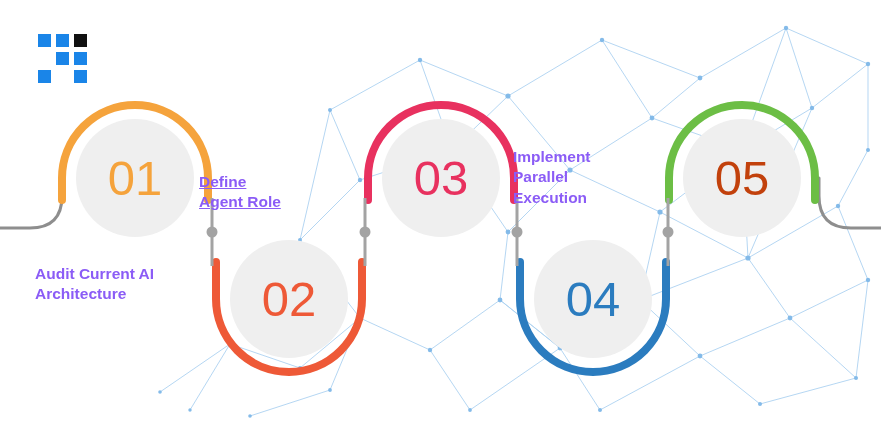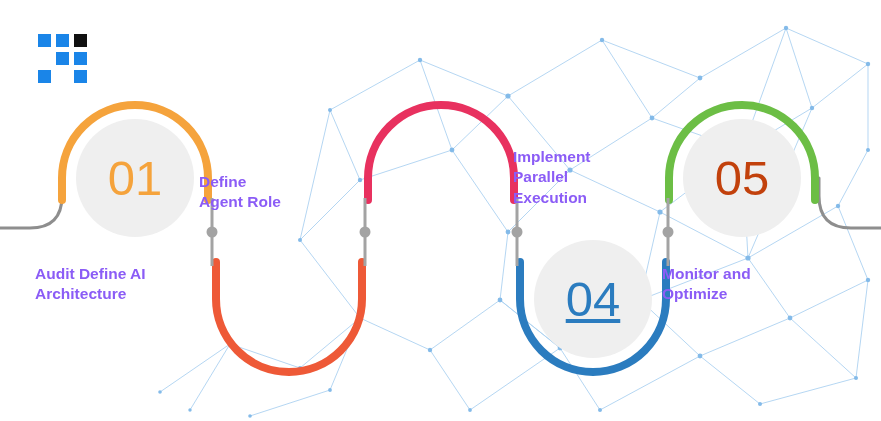--- a/index.html
+++ b/index.html
@@ -211,34 +211,38 @@
     </g>
     <g>
       <line x1="668" y1="198" x2="668" y2="266" stroke="#a3a3a3" stroke-width="3"></line>
       <circle cx="668" cy="232" r="5.5" fill="#a3a3a3"></circle>
     </g>
   </svg>
 
   <div class="num-circle" style="left:76px; top:119px;">
     <span class="num-text" style="color:#f5a33c;">01</span>
   </div>
+  <div class="num-circle" style="left:230px; top:240px;">
+    <span class="num-text" style="color:#ee5937;">02</span>
+  </div>
+  <div class="num-circle" style="left:382px; top:119px;">
+    <span class="num-text" style="color:#e8315f;">03</span>
+  </div>
   <div class="num-circle" style="left:534px; top:240px;">
-    <span class="num-text" style="color:#2b7cbf;text-decoration:underline;">04</span>
+    <span class="num-text" style="color:#2b7cbf;">04</span>
   </div>
   <div class="num-circle" style="left:683px; top:119px;">
     <span class="num-text" style="color:#c2410c;">05</span>
   </div>
 
-  <div class="step-label" style="left:35px; top:264px; width:200px;">Audit Define AI
+  <div class="step-label" style="left:35px; top:264px; width:200px;">Audit Current AI
 Architecture</div>
 
-  <div class="step-label" style="left:199px; top:172px; width:180px;">Define
+  <div class="step-label" style="left:199px; top:172px; width:180px;text-decoration:underline;">Define
 Agent Role</div>
 
 
   <div class="step-label" style="left:513px; top:147px; width:160px;">Implement
 Parallel
 Execution</div>
 
-  <div class="step-label" style="left:662px; top:264px; width:160px;">Monitor and
-Optimize</div>
 
 </div>
 
 </body></html>

